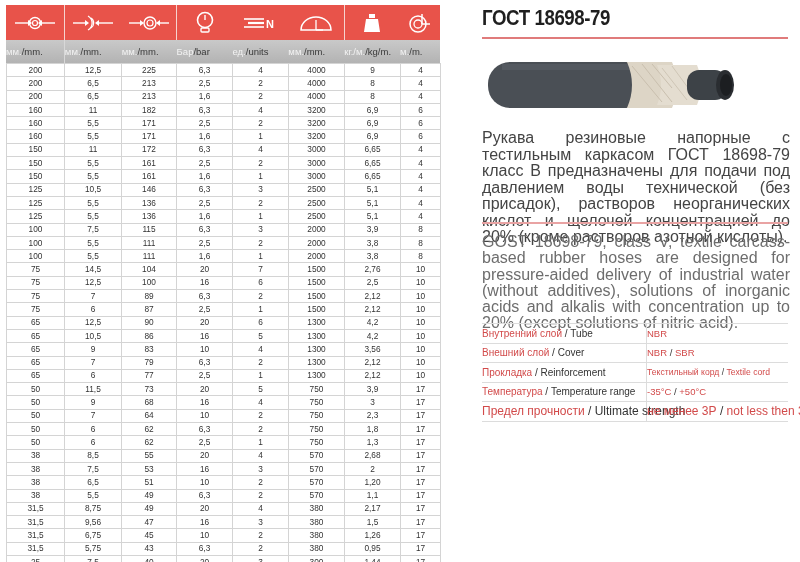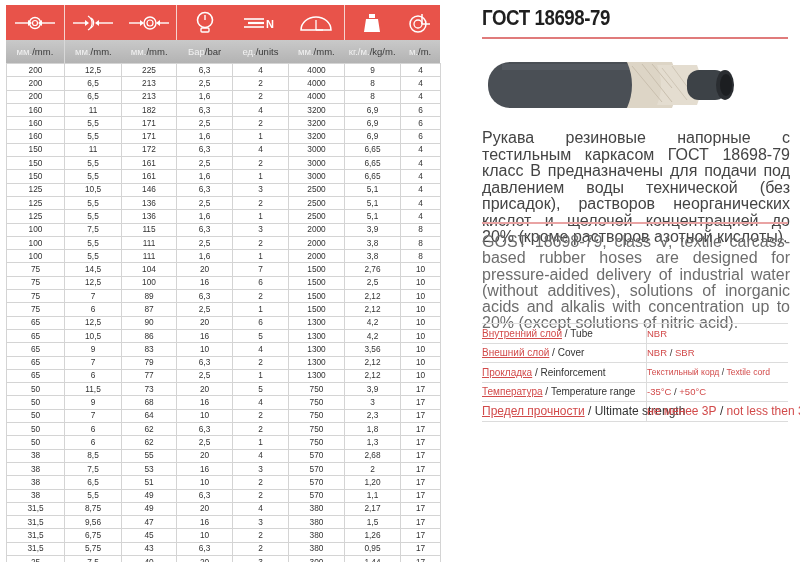--- a/index.html
+++ b/index.html
@@ -1,38 +1,38 @@
 <!DOCTYPE html>
 <html><head>
 <meta charset="utf-8">
 <style>
   html, body { margin:0; padding:0; }
   body { width:800px; height:562px; overflow:hidden; background:#ffffff; position:relative; font-family:"Liberation Sans", sans-serif; }
   .table-wrap { position:absolute; left:6px; top:5px; width:434px; }
   .icon-row { display:flex; height:35px; background:#e8534a; }
   .icon-cell { display:flex; align-items:center; justify-content:center; color:#fff; }
   .units-row { display:flex; height:23px; background:linear-gradient(#c9c9c9,#b3b3b3); }
-  .units-cell { display:flex; align-items:center; justify-content:center; font-size:9.5px; color:#3a3a3a; white-space:nowrap; }
+  .units-cell { display:flex; align-items:center; font-size:9.5px; color:#3a3a3a; white-space:nowrap; }
   .units-cell .ru { color:#f2f2f2; }
   .sep-l { border-left:1.5px solid #f6d3cf; }
   .sep-lg { border-left:1px solid #d8d8d8; }
   .c0{width:58px}.c1{width:57px}.c2{width:55px}.c3{width:56px}.c4{width:56px}.c5{width:56px}.c6{width:56px}.c7{width:40px}
   table.data { border-collapse:collapse; table-layout:fixed; width:434px; font-family:"Liberation Sans", sans-serif; }
   table.data td { height:12.3px; padding:0; font-size:8.3px; color:#333; text-align:center; border:1px solid #d4d4d4; line-height:11px; }
   .right { position:absolute; left:482px; top:0; width:320px; }
   .title { position:absolute; left:0; top:5px; font-size:22px; font-weight:bold; color:#1f1f1f; letter-spacing:-0.5px; font-family:"Liberation Sans", sans-serif; transform:scaleX(0.85); transform-origin:left; }
   .title-rule { position:absolute; left:0; top:37px; width:306px; height:1.5px; background:#e07b7b; }
   .hose { position:absolute; left:0; top:56px; width:270px; height:58px; }
   .desc-ru { position:absolute; left:0; top:130px; width:308px; font-size:16px; line-height:16.5px; color:#444; text-align:justify; }
   .desc-rule { position:absolute; left:0; top:222px; width:306px; height:1.5px; background:#e9a3a3; }
   .desc-en { position:absolute; left:0; top:234px; width:308px; font-size:16px; line-height:16.3px; color:#6d6d6d; text-align:justify; }
   .spec { position:absolute; left:0; top:323px; width:306px; border-top:1px solid #dcdcdc; }
   .spec-row { display:flex; height:18.5px; border-bottom:1px solid #dcdcdc; align-items:center; }
   .spec-k { width:164px; font-size:10px; color:#333; border-right:1px solid #dcdcdc; height:100%; display:flex; align-items:center; white-space:nowrap; }
-  .spec-k .ru { color:#d24a4a;text-decoration:underline; }
+  .spec-k .ru { color:#d24a4a; }
   .spec-v { flex:1; font-size:9.5px; color:#d24a4a; white-space:nowrap; }
   .spec-v .slash { color:#333; }
 </style>
 </head>
 <body>
 
 <div class="table-wrap">
   <div class="icon-row">
     <div class="icon-cell c0">
       <svg width="44" height="16" viewBox="0 0 44 16">

